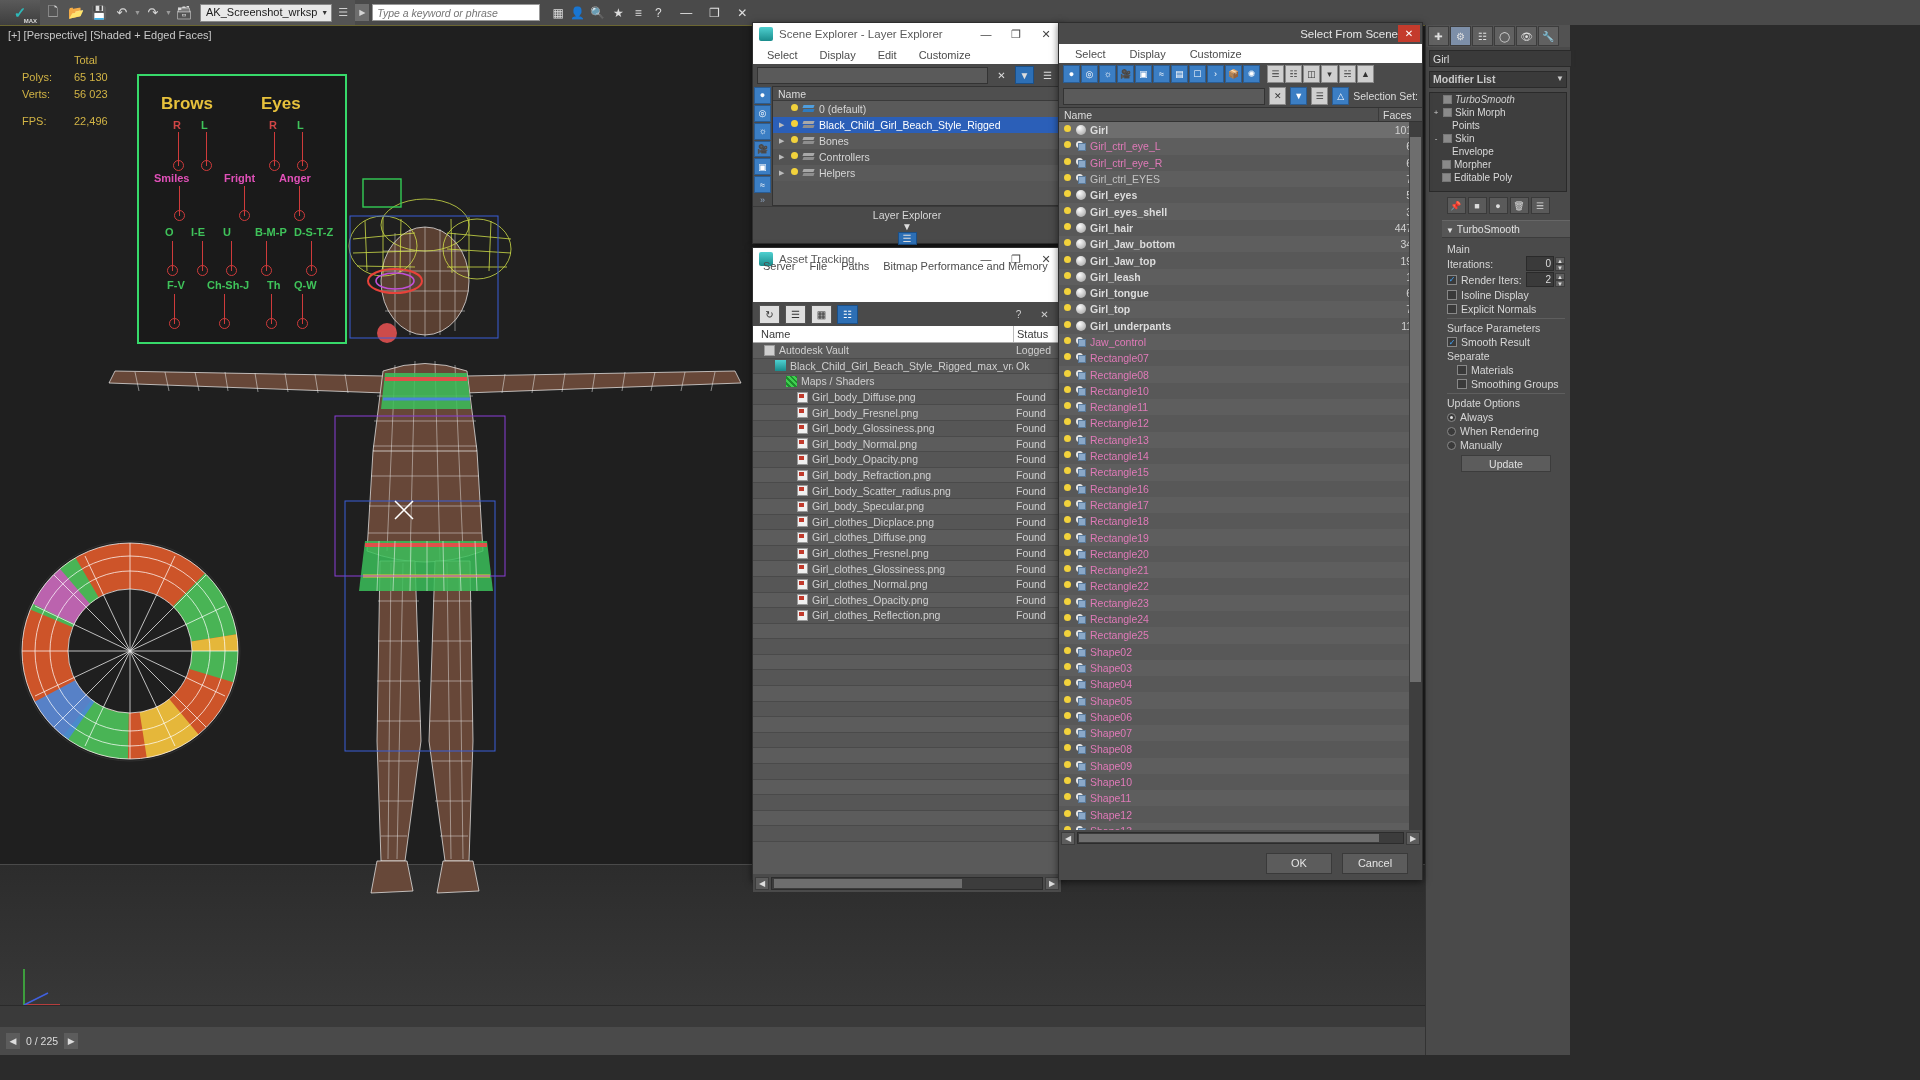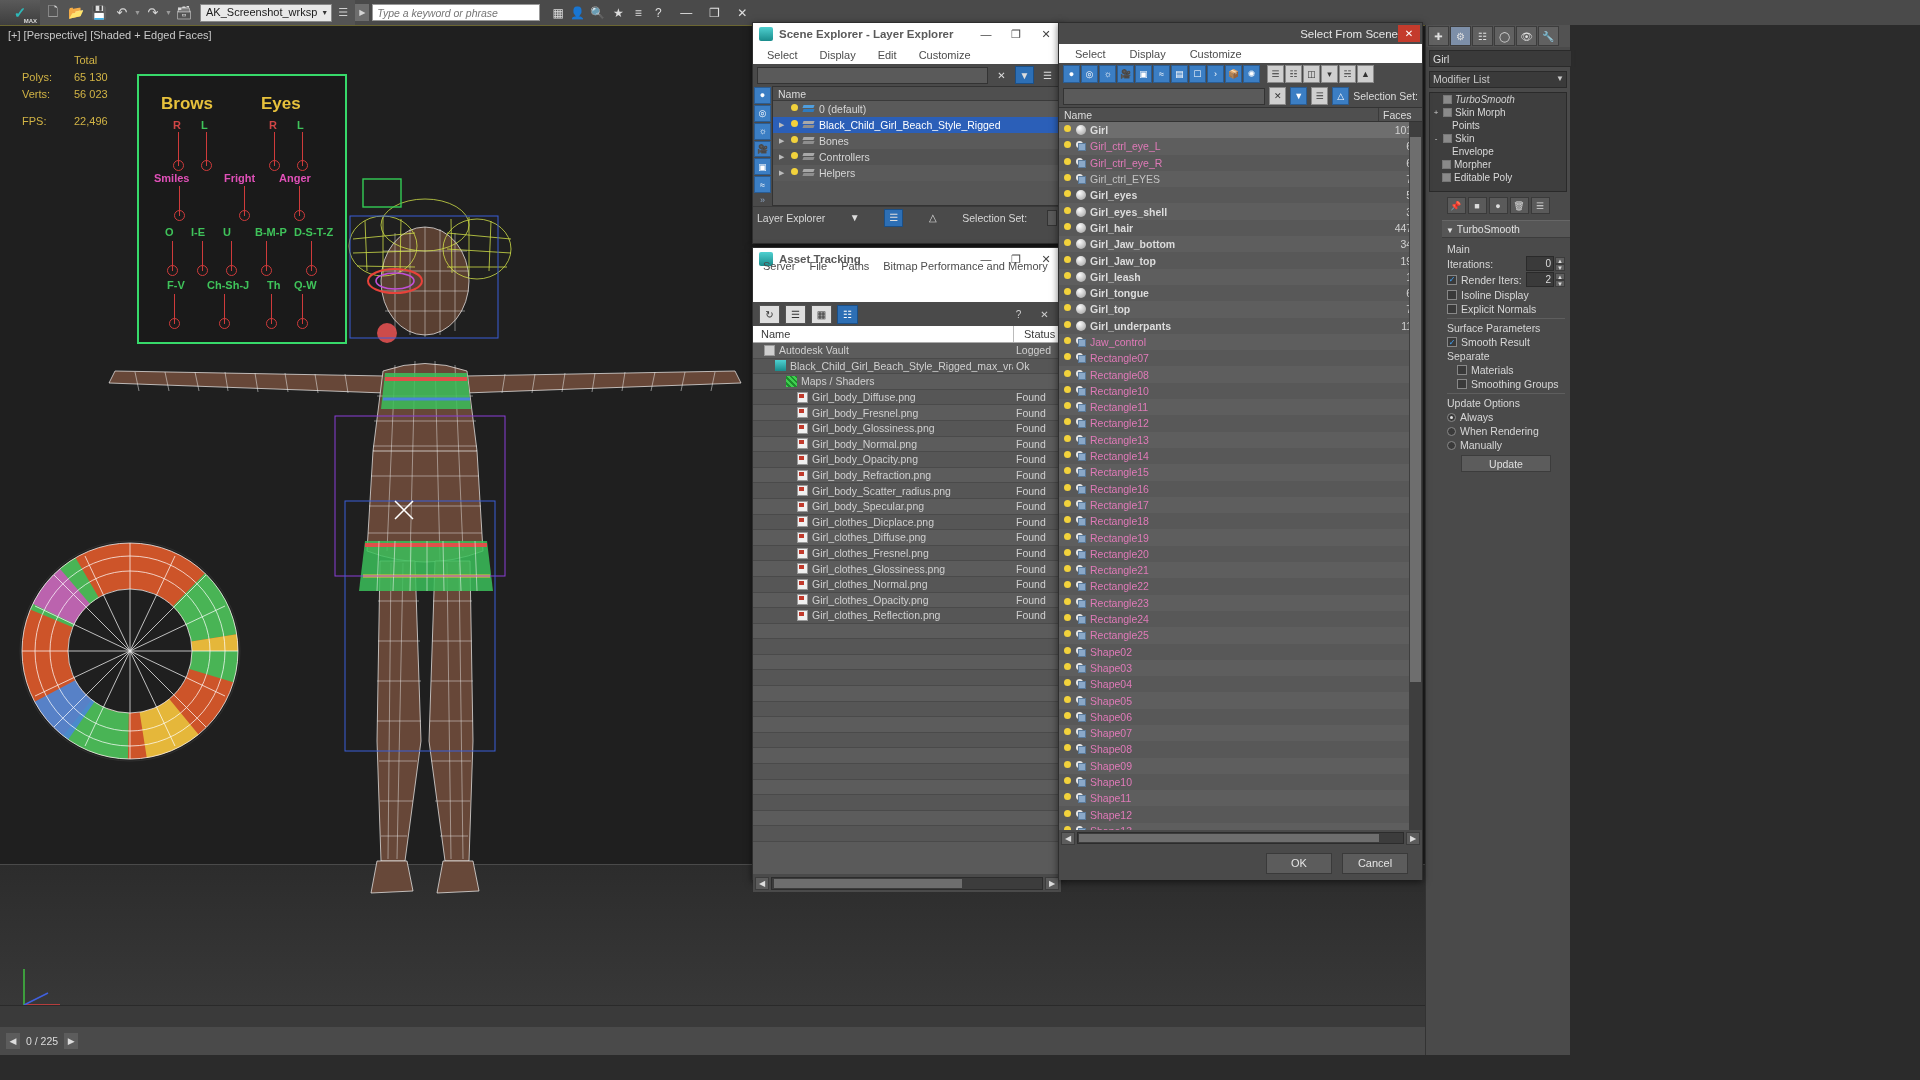--- a/index.html
+++ b/index.html
@@ -84,21 +84,21 @@
   .cpTabs { display:flex; height:22px; background:#525252; align-items:center; padding-left:2px; gap:1px;}
   .cpTab { width:21px; height:20px; background:#616161; display:flex; align-items:center;
     justify-content:center; font-size:10px; color:#e0e0e0; border:1px solid #3c3c3c; cursor:pointer;}
   .cpTab.act { background:#7d8fa8; }
   .nameRow { display:flex; padding:3px 3px 2px 3px; gap:2px;}
   .nameFld { flex:1; height:17px; background:#3a3a3a; border:1px solid #2a2a2a; color:#dcdcdc;
     font-size:10.5px; padding:1px 3px;}
   .colSw { width:17px; height:17px; background:#cfa88a; border:1px solid #2a2a2a;}
   .modListRow { padding:2px 3px;}
   .modList { width:100%; height:17px; background:#3a3a3a; border:1px solid #2a2a2a; color:#c9c9c9;
-    font-size:10.5px; padding:1px 3px; position:relative;}
+    font-size:10.5px; padding:1px 3px; position:relative;font-weight:bold;}
   .modList .cv { position:absolute; right:2px; top:2px; font-size:8px;}
   .stack { margin:2px 3px; background:#3e3e3e; border:1px solid #2a2a2a; height:100px; overflow:hidden;}
   .stackRow { display:flex; align-items:center; gap:3px; height:13px; padding:0 2px;
     color:#d9d9d9; font-size:10px; cursor:pointer;}
   .stackRow.ital { font-style:italic; color:#cfcfcf;}
   .bulb { width:9px; height:9px; border:1px solid #777; background:#555; flex:none;}
   .bulb.on { background:#8a8a8a;}
   .pm { width:8px; text-align:center; font-size:8px; color:#ccc; flex:none;}
   .stackIndent1 { padding-left:12px;}
   .stackIndent2 { padding-left:22px;}
@@ -131,21 +131,21 @@
     align-items:center; justify-content:center; cursor:pointer;}
   .sep { height:1px; background:#5e5e5e; margin:3px 0;}
 
   
   .win { position:absolute; background:#4a4a4a; border:1px solid #2e2e2e;
     box-shadow:0 2px 7px rgba(0,0,0,.55); }
   .winTitle { height:22px; background:#ffffff; display:flex; align-items:center;
     padding-left:6px; gap:6px; }
   .winTitle .ico { width:14px; height:14px; background:linear-gradient(#4fd0d0,#1a8c8c);
     border-radius:2px; flex:none;}
-  .winTitle .tx { color:#5a5a5a; font-size:11.5px; flex:1;font-weight:bold;}
+  .winTitle .tx { color:#5a5a5a; font-size:11.5px; flex:1;}
   .winBtns { display:flex; height:22px;}
   .winBtns div { width:30px; height:22px; display:flex; align-items:center;
     justify-content:center; color:#444; font-size:11px; cursor:pointer;}
   .menubar { height:19px; background:#ffffff; display:flex; align-items:center;
     padding-left:14px; gap:22px;}
   .menubar span { color:#4c4c4c; font-size:11px; cursor:pointer;}
 
   
   #sceneExplorer { left:752px; top:22px; width:310px; height:222px;}
   .seToolRow { height:22px; display:flex; align-items:center; padding:2px 4px; gap:4px;
@@ -171,35 +171,35 @@
   .seArrow { width:7px; font-size:7px; color:#bbb; flex:none;}
   .seBulb { width:9px; height:10px; flex:none; position:relative;}
   .seBulb::after { content:""; position:absolute; left:1px; top:0; width:7px; height:7px;
     border-radius:50%; background:#f2d23c;}
   .seLayer { width:12px; height:10px; flex:none; position:relative;}
   .seLayer::before { content:""; position:absolute; left:0; top:1px; width:11px; height:3px;
     background:#a8a8a8; transform:skewX(-20deg);}
   .seLayer::after { content:""; position:absolute; left:0; top:5px; width:11px; height:3px;
     background:#8e8e8e; transform:skewX(-20deg);}
   .seLayer.b::before { background:#4f9ede;} .seLayer.b::after { background:#2e7bc0;}
-  .seFoot { height:22px; background:#4a4a4a; display:flex; align-items:center; gap:20px;
-    padding:2px 4px; border-top:1px solid #3a3a3a;}
+  .seFoot { height:22px; background:#4a4a4a; display:flex; align-items:center; gap:0;
+    padding:2px 4px; border-top:1px solid #3a3a3a;flex-direction:column;}
   .seFootLbl { color:#d8d8d8; font-size:10.5px;}
   .seFootFld { flex:1; height:16px; background:#5a5a5a; border:1px solid #333;}
 
   
   #assetTracking { left:752px; top:247px; width:310px; height:633px;}
   .atToolRow { height:24px; background:#4a4a4a; display:flex; align-items:center;
     gap:5px; padding:2px 6px;}
   .atIc { width:21px; height:19px; background:#dedede; border:1px solid #555;
     display:flex; align-items:center; justify-content:center; font-size:10px; color:#333;}
   .atIc.act { background:#2d6fb5; color:#fff; border-color:#1b4f86;}
   .atHdrRow { display:flex; height:17px; background:#fff; border-bottom:1px solid #aaa;}
   .atHdrRow .c1 { flex:1; color:#3a3a3a; font-size:11px; padding-left:8px; line-height:17px;}
-  .atHdrRow .c2 { width:48px; color:#3a3a3a; font-size:11px; padding-left:10px; line-height:17px;
+  .atHdrRow .c2 { width:48px; color:#3a3a3a; font-size:11px; padding-left:3px; line-height:17px;
     border-left:1px solid #bbb;}
   .atList { height:calc(100% - 24px - 19px - 22px - 17px - 18px); overflow:hidden; background:#5a5a5a;}
   .atRow { display:flex; height:15.6px; align-items:center; border-bottom:1px solid #4a4a4a;}
   .atRow .n { flex:1; display:flex; align-items:center; gap:4px; color:#d0d0d0; font-size:10.5px;
     overflow:hidden; white-space:nowrap;}
   .atRow .s { width:48px; color:#d0d0d0; font-size:10.5px; padding-left:3px;}
   .atRow:nth-child(even){ background:#565656;}
   .atRow:nth-child(odd){ background:#5c5c5c;}
   .atIcoVault { width:11px; height:11px; background:#cfcfcf; border:1px solid #9a9a9a; flex:none;}
   .atIcoMax { width:11px; height:11px; background:linear-gradient(#4fd0d0,#1a8c8c); flex:none;}

